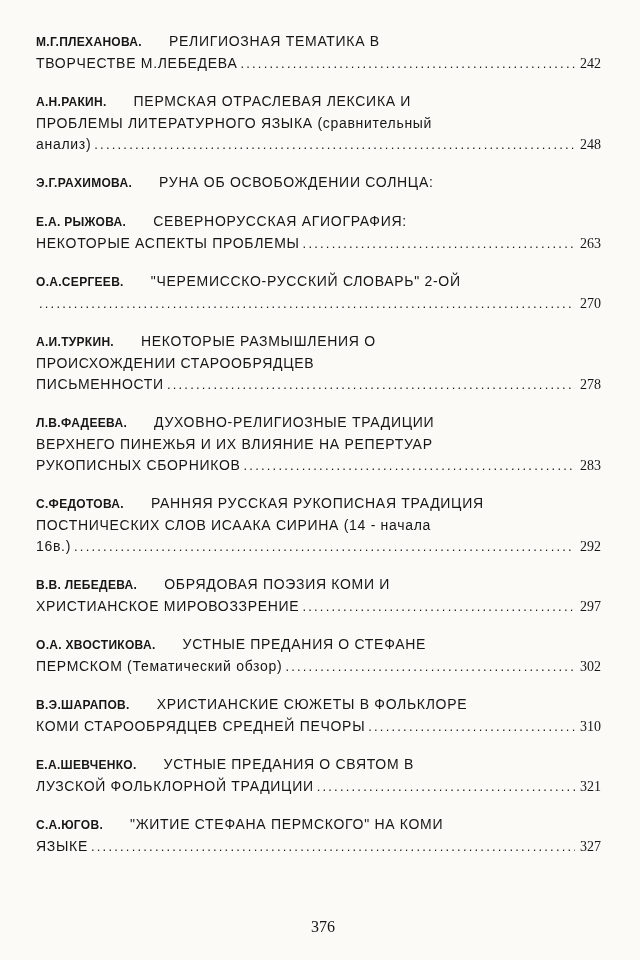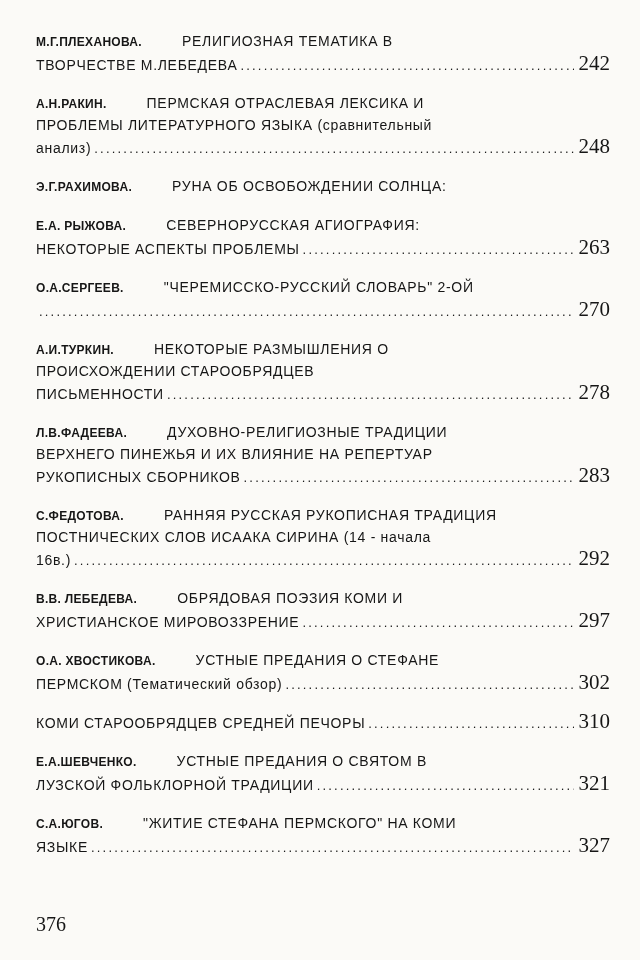--- a/index.html
+++ b/index.html
@@ -23,50 +23,51 @@
   .line { line-height: 21px; }
   .author {
     font-size: 12px;
     font-weight: bold;
     letter-spacing: 0.3px;
   }
   .title-start, .title-end, .mid-line {
     font-size: 14px;
     letter-spacing: 0.7px;
   }
-  .title-start { margin-left: 22px; padding-left: 18px; }
+  .title-start { margin-left: 9px; padding-left: 18px; }
   .last-line {
     display: flex;
     align-items: baseline;
     line-height: 21px;
   }
   .title-end { flex: 0 1 auto; white-space: nowrap; }
   .dots {
     flex: 1 1 auto;
     overflow: hidden;
     white-space: nowrap;
     letter-spacing: 2.2px;
     font-size: 13px;
     margin: 0 5px 0 3px;
     color: #1c1c1c;
   }
   .dots::after {
     content: "..........................................................................................................................................................";
   }
   .pagenum {
     font-family: "Liberation Serif", serif;
-    font-size: 21px;
+    font-size: 14px;
     min-width: 30px;
-    text-align: right;
+    text-align: left;
     flex: 0 0 auto;
   }
   .page-footer {
     flex: 0 0 auto;
+    text-align: center;
     font-family: "Liberation Serif", serif;
-    font-size: 20px;
+    font-size: 16px;
     color: #161616;
   }
 </style>
 </head>
 <body>
 
 <div class="page">
   <main class="toc">
   <div class="entry">
     <div class="line first-line">
@@ -184,20 +185,23 @@
     </div>
     <div class="middle"></div>
     <div class="last-line">
       <span class="title-end">ПЕРМСКОМ (Тематический обзор)</span>
       <span class="dots"></span>
       <span class="pagenum">302</span>
     </div>
   </div>
 
   <div class="entry">
+    <div class="line first-line">
+      <span class="author">В.Э.ШАРАПОВ.</span><span class="title-start">ХРИСТИАНСКИЕ СЮЖЕТЫ В ФОЛЬКЛОРЕ</span>
+    </div>
     <div class="middle"></div>
     <div class="last-line">
       <span class="title-end">КОМИ СТАРООБРЯДЦЕВ СРЕДНЕЙ ПЕЧОРЫ</span>
       <span class="dots"></span>
       <span class="pagenum">310</span>
     </div>
   </div>
 
   <div class="entry">
     <div class="line first-line">

